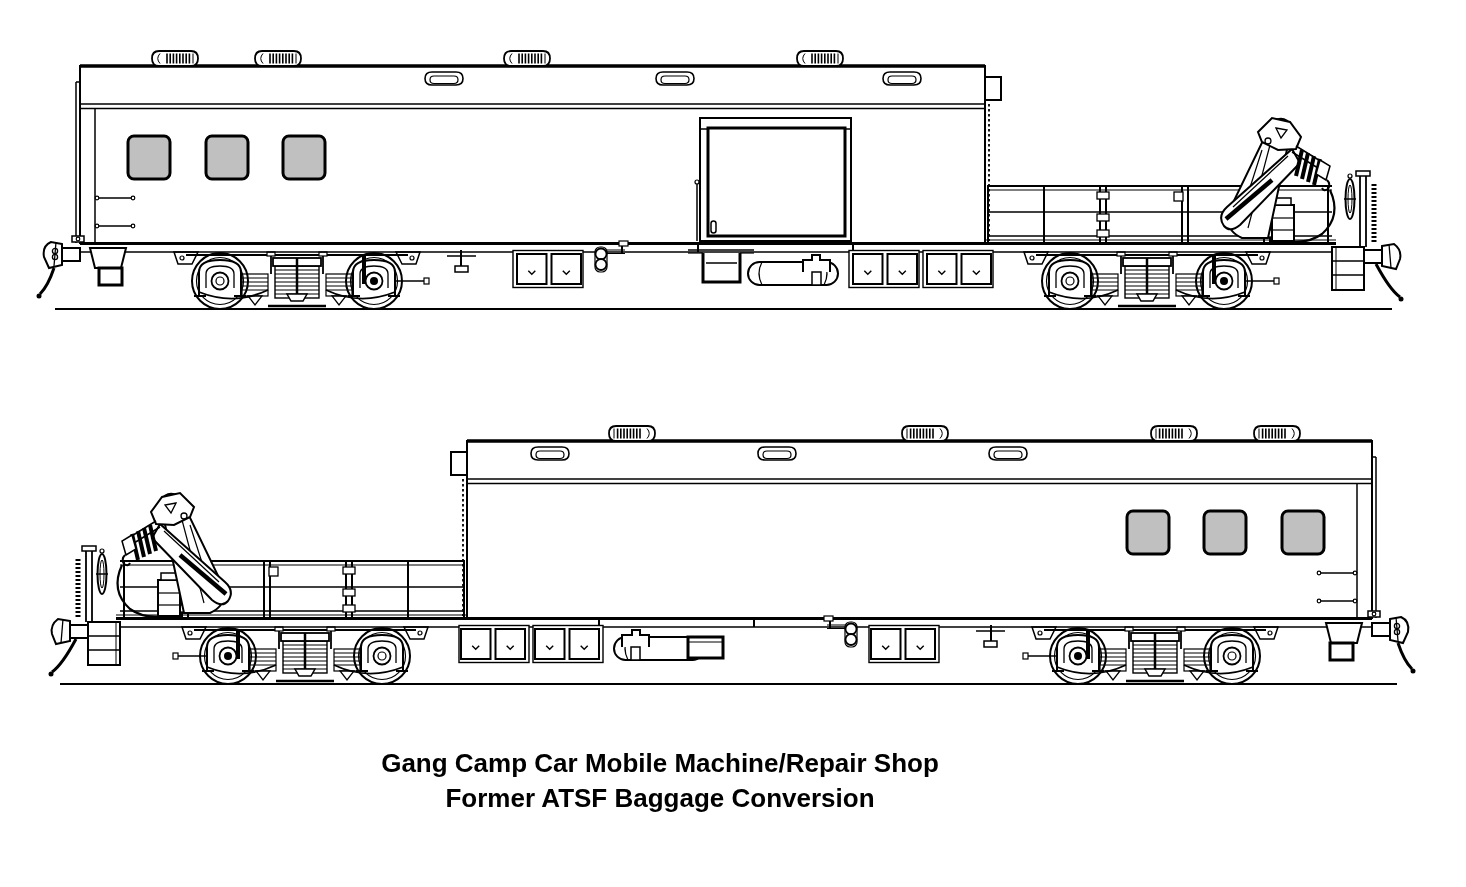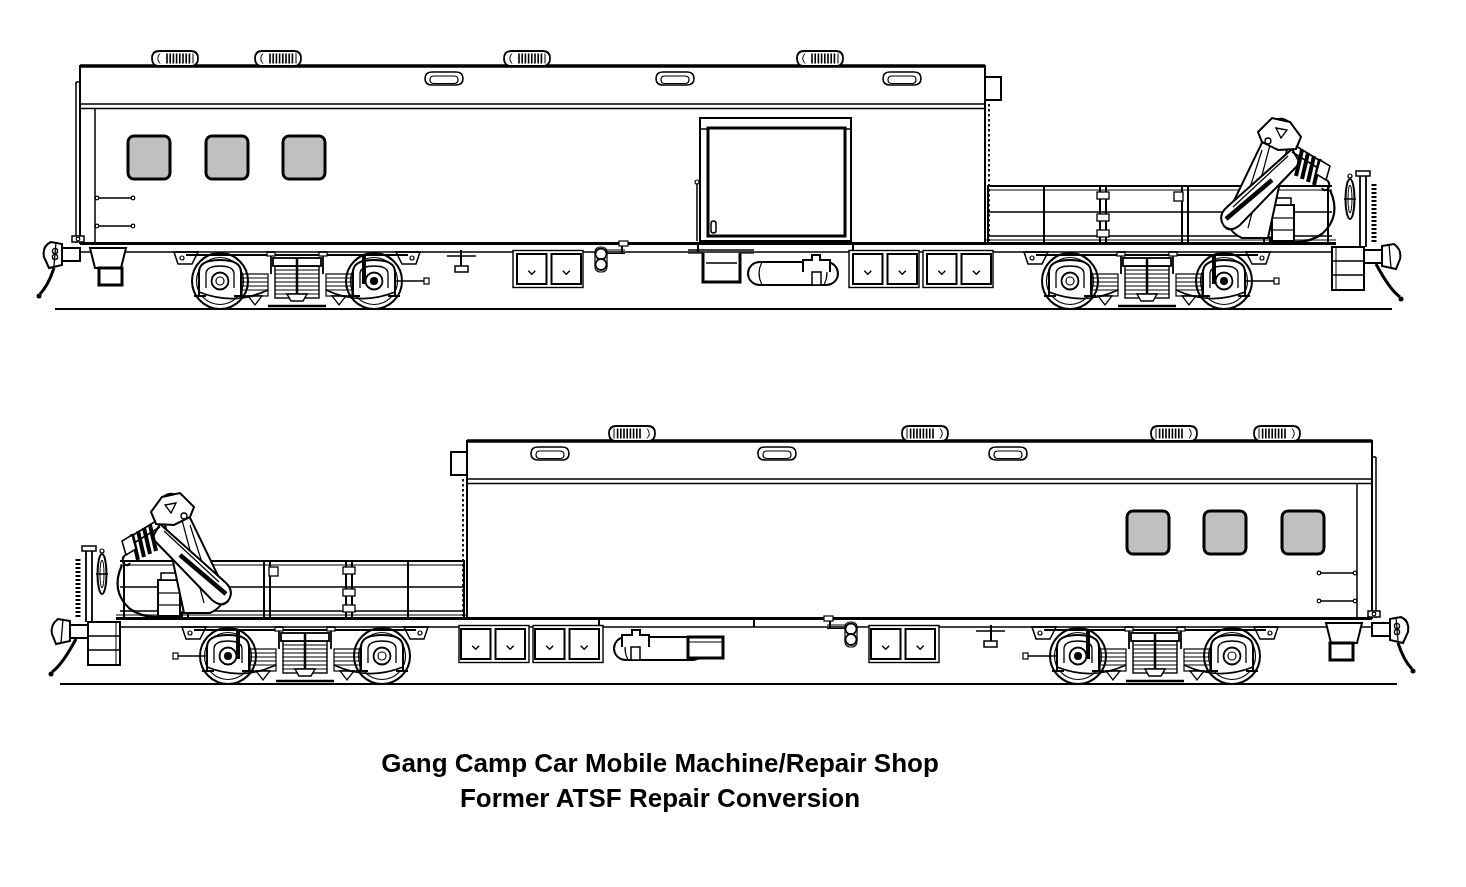--- a/index.html
+++ b/index.html
@@ -278,16 +278,16 @@
     <use href="#car-common" transform="translate(1452,375) scale(-1,1)"></use>
     <g>
       <rect x="688" y="637" width="35" height="21" class="wh" stroke-width="3"></rect>
       <line x1="688" y1="642" x2="723" y2="642" class="ln" stroke-width="1.2"></line>
     </g>
   </g>
 </svg>
 
 <div class="caption">
   <div>Gang Camp Car Mobile Machine/Repair Shop</div>
-  <div>Former ATSF Repair Conversion</div>
+  <div>Former ATSF Baggage Conversion</div>
 </div>
 
 </div>
 
 </body></html>

